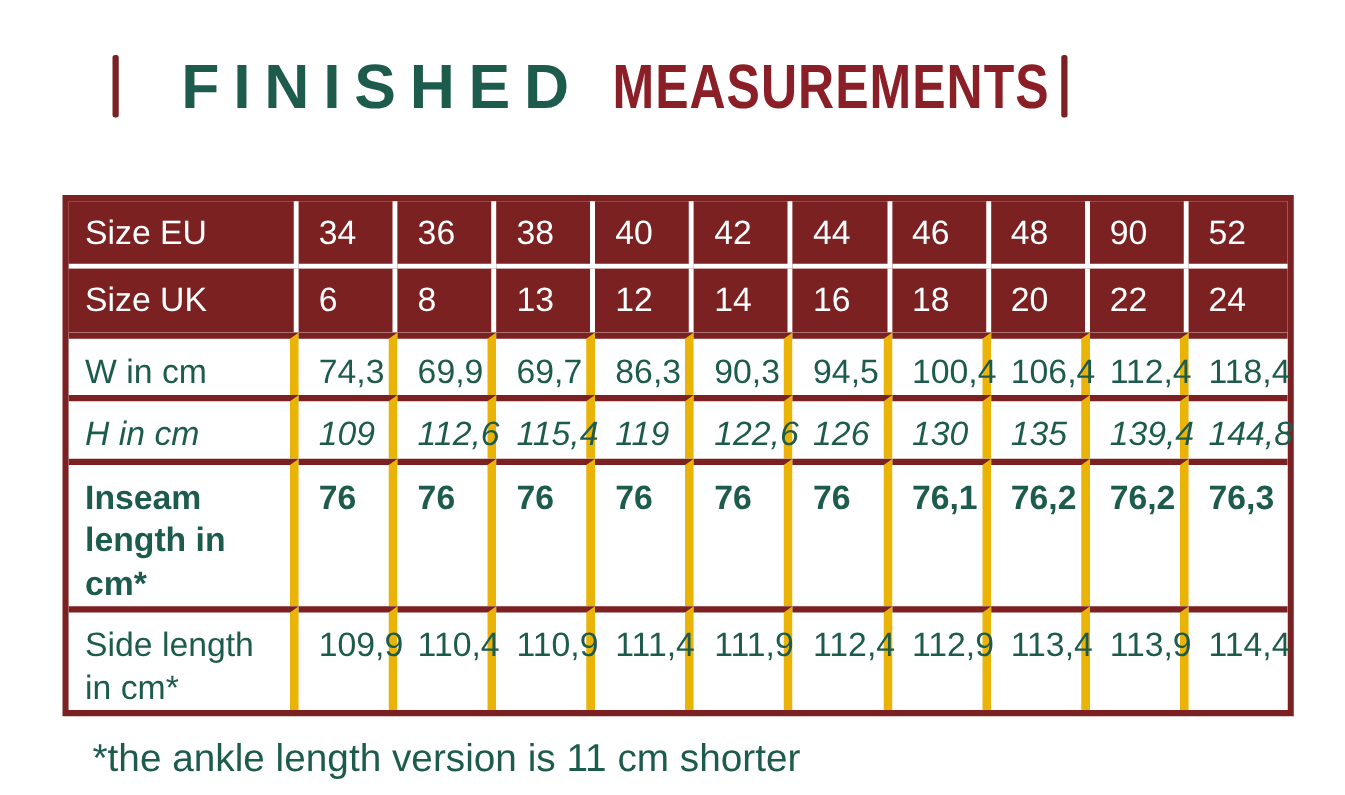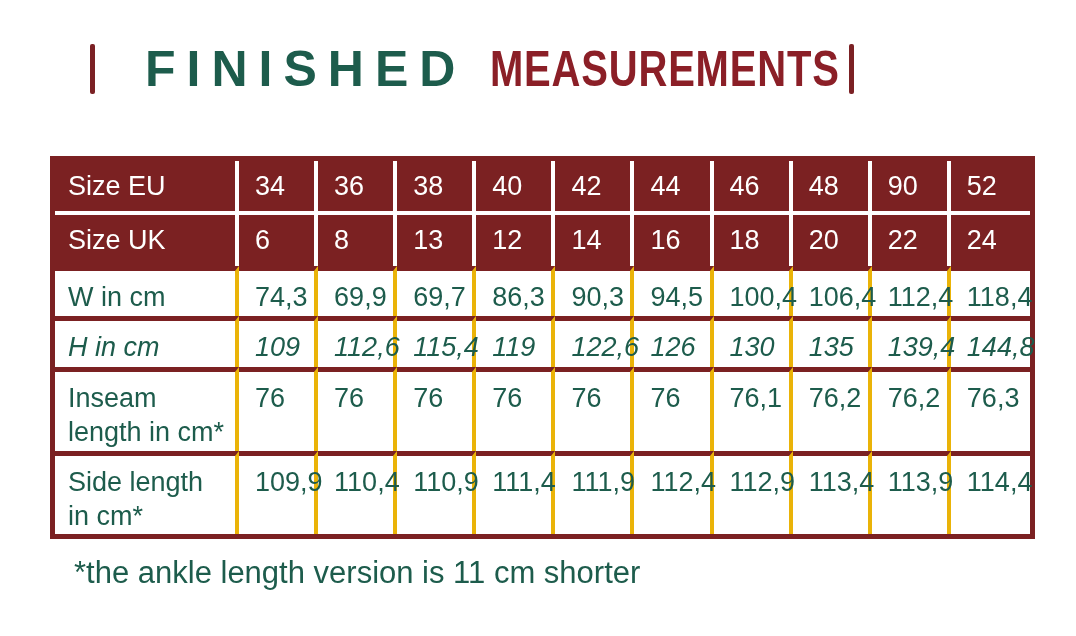--- a/index.html
+++ b/index.html
@@ -74,27 +74,27 @@
   tr.row-0 td { border-bottom: 4px solid #ffffff; }
 
   tr.body td {
     background: #ffffff;
     color: #1d5c4c;
     vertical-align: top;
     padding-top: 9px;
     border-top: 5px solid #7b2122;
     line-height: 1.27;
   }
-  tr.body td:not(:last-child) { border-right: 4px solid #eab308; }
+  tr.body td:not(:last-child) { border-right: 7px solid #eab308; }
 
   .row-0 { height: 54px; }
   .row-1 { height: 51px; }
   .row-2 { height: 50px; }
   .row-3 { height: 51px; font-style: italic; }
-  .row-4 { height: 80px; }
+  .row-4 { height: 80px; font-weight: bold; }
   .row-5 { height: 64px; }
 
   td.label-cell {
     padding-left: 13px;
     padding-right: 6px;
     white-space: pre-line;
   }
   td.value-cell { padding-left: 16px; }
 
   

